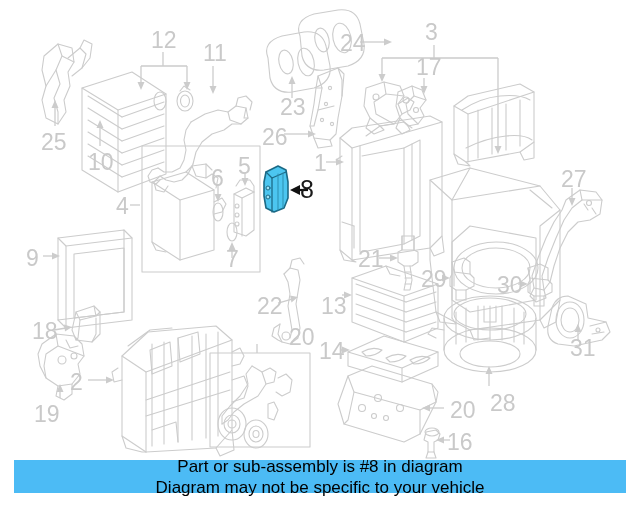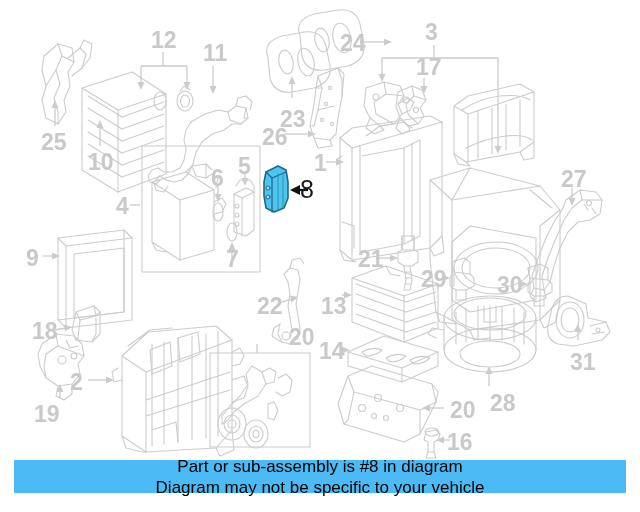--- a/index.html
+++ b/index.html
@@ -12,21 +12,20 @@
 
   
   .lbl{
     position:absolute;
     font-family:"Liberation Sans", sans-serif;
     font-size:23px;
     line-height:1;
     color:#c9c9c9;
     white-space:nowrap;
     user-select:none;
-    font-weight:bold;
   }
   .lbl.hot{color:#1a1a1a;font-size:25px;font-weight:400;}
 
   
   #banner{
     position:absolute;
     left:14px;top:460px;width:612px;height:33px;
     background:#4cbbf5;
     display:flex;flex-direction:column;
     align-items:center;justify-content:center;
@@ -517,28 +516,28 @@
   <div class="lbl" style="left:321px;top:295px;">13</div>
   <div class="lbl" style="left:319px;top:340px;">14</div>
   <div class="lbl" style="left:450px;top:399px;">20</div>
   <div class="lbl" style="left:447px;top:431px;">16</div>
   <div class="lbl" style="left:416px;top:56px;">17</div>
   <div class="lbl" style="left:32px;top:320px;">18</div>
   <div class="lbl" style="left:34px;top:403px;">19</div>
   <div class="lbl" style="left:245px;top:326px;margin-left:44px;">20</div>
   <div class="lbl" style="left:358px;top:248px;">21</div>
   <div class="lbl" style="left:257px;top:295px;">22</div>
-  <div class="lbl" style="left:280px;top:108px;">23</div>
+  <div class="lbl" style="left:280px;top:96px;">23</div>
   <div class="lbl" style="left:340px;top:32px;">24</div>
   <div class="lbl" style="left:41px;top:131px;text-align:center;">25</div>
   <div class="lbl" style="left:262px;top:126px;">26</div>
   <div class="lbl" style="left:561px;top:168px;">27</div>
   <div class="lbl" style="left:490px;top:392px;">28</div>
   <div class="lbl" style="left:421px;top:268px;">29</div>
   <div class="lbl" style="left:497px;top:274px;">30</div>
-  <div class="lbl" style="left:570px;top:351px;">31</div>
+  <div class="lbl" style="left:570px;top:337px;">31</div>
 
   <div id="banner">
     <div class="bline">Part or sub-assembly is #8 in diagram</div>
     <div class="bline">Diagram may not be specific to your vehicle</div>
   </div>
 
 </div>
 
 </body></html>

